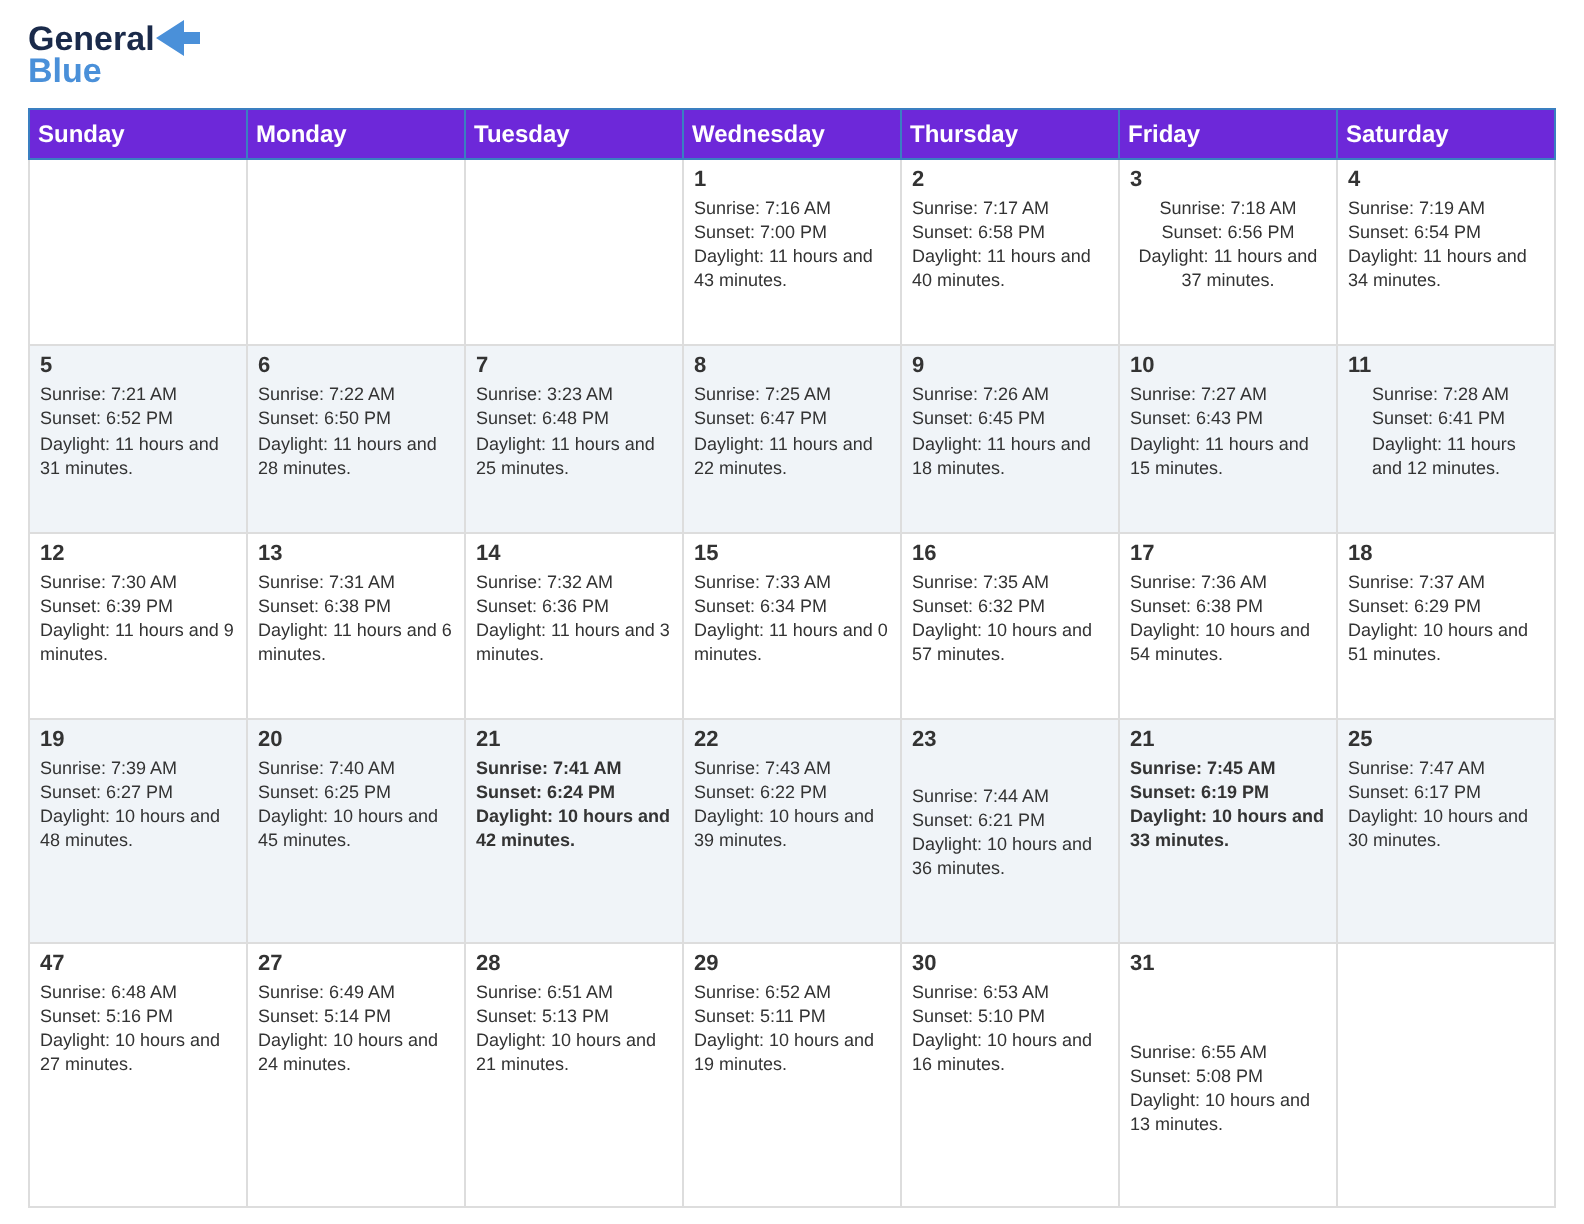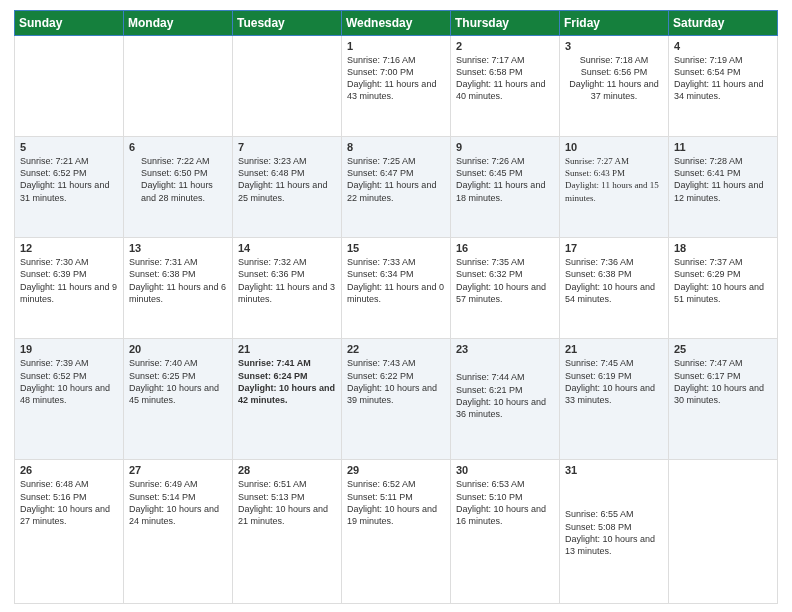--- a/index.html
+++ b/index.html
@@ -42,21 +42,21 @@
       color: #555;
     }
     .calendar {
       flex: 1;
       border: 1px solid #ccc;
       border-collapse: collapse;
       width: 100%;
       table-layout: fixed;
     }
     .calendar th {
-      background-color: #15803d;
+      background-color: #6d28d9;
       color: #fff;
       font-size: 12px;
       font-weight: bold;
       padding: 5px 4px;
       text-align: left;
       border: 1px solid #3a7fc1;
     }
     .calendar td {
       vertical-align: top;
       padding: 4px 5px;
@@ -80,20 +80,35 @@
       color: #333;
     }
     .empty-cell {
       background: #fff;
     }
   </style>
 </head>
 <body>
 
 <div class="container">
+  <div class="header">
+    <div class="logo">
+      <div style="display:flex;align-items:center;">
+        <span style="font-size:17px;font-weight:bold;color:#1a2a4a;">General</span>
+        <svg width="22" height="18" viewBox="0 0 22 18" style="margin-left:1px;margin-top:-2px;">
+          <polygon points="0,9 14,0 14,6 22,6 22,12 14,12 14,18" fill="#4a90d9"></polygon>
+        </svg>
+      </div>
+      <span style="font-size:17px;font-weight:bold;color:#4a90d9;margin-top:-4px;">Blue</span>
+    </div>
+    <div class="title-block">
+      <div class="month-title"></div>
+      <div class="location"></div>
+    </div>
+  </div>
 
   <table class="calendar">
     <thead>
       <tr>
       <th>Sunday</th>
           <th>Monday</th>
           <th>Tuesday</th>
           <th>Wednesday</th>
           <th>Thursday</th>
           <th>Friday</th>
@@ -132,21 +147,21 @@
         </tr>
         <tr>
           <td class="alt-row">
             <span class="day-num">5</span>
             <div class="cell-info" style="white-space: pre-line;">Sunrise: 7:21 AM
 Sunset: 6:52 PM
 Daylight: 11 hours and 31 minutes.</div>
           </td>
           <td class="alt-row">
             <span class="day-num">6</span>
-            <div class="cell-info" style="white-space: pre-line; margin-left: 12px;">Sunrise: 7:22 AM
+            <div class="cell-info" style="white-space: pre-line;">Sunrise: 7:22 AM
 Sunset: 6:50 PM
 Daylight: 11 hours and 28 minutes.</div>
           </td>
           <td class="alt-row">
             <span class="day-num">7</span>
             <div class="cell-info" style="white-space: pre-line;">Sunrise: 3:23 AM
 Sunset: 6:48 PM
 Daylight: 11 hours and 25 minutes.</div>
           </td>
           <td class="alt-row">
@@ -156,27 +171,27 @@
 Daylight: 11 hours and 22 minutes.</div>
           </td>
           <td class="alt-row">
             <span class="day-num">9</span>
             <div class="cell-info" style="white-space: pre-line;">Sunrise: 7:26 AM
 Sunset: 6:45 PM
 Daylight: 11 hours and 18 minutes.</div>
           </td>
           <td class="alt-row">
             <span class="day-num">10</span>
-            <div class="cell-info" style="white-space: pre-line; font-family: Liberation Serif, serif;">Sunrise: 7:27 AM
+            <div class="cell-info" style="white-space: pre-line;">Sunrise: 7:27 AM
 Sunset: 6:43 PM
 Daylight: 11 hours and 15 minutes.</div>
           </td>
           <td class="alt-row">
             <span class="day-num">11</span>
-            <div class="cell-info" style="white-space: pre-line;">Sunrise: 7:28 AM
+            <div class="cell-info" style="white-space: pre-line; margin-left: 12px;">Sunrise: 7:28 AM
 Sunset: 6:41 PM
 Daylight: 11 hours and 12 minutes.</div>
           </td>
         </tr>
         <tr>
           <td>
             <span class="day-num">12</span>
             <div class="cell-info" style="white-space: pre-line;">Sunrise: 7:30 AM
 Sunset: 6:39 PM
 Daylight: 11 hours and 9 minutes.</div>
@@ -215,21 +230,21 @@
             <span class="day-num">18</span>
             <div class="cell-info" style="white-space: pre-line;">Sunrise: 7:37 AM
 Sunset: 6:29 PM
 Daylight: 10 hours and 51 minutes.</div>
           </td>
         </tr>
         <tr>
           <td class="alt-row">
             <span class="day-num">19</span>
             <div class="cell-info" style="white-space: pre-line;">Sunrise: 7:39 AM
-Sunset: 6:52 PM
+Sunset: 6:27 PM
 Daylight: 10 hours and 48 minutes.</div>
           </td>
           <td class="alt-row">
             <span class="day-num">20</span>
             <div class="cell-info" style="white-space: pre-line;">Sunrise: 7:40 AM
 Sunset: 6:25 PM
 Daylight: 10 hours and 45 minutes.</div>
           </td>
           <td class="alt-row">
             <span class="day-num">21</span>
@@ -244,34 +259,34 @@
 Daylight: 10 hours and 39 minutes.</div>
           </td>
           <td class="alt-row">
             <span class="day-num">23</span>
             <div class="cell-info" style="white-space: pre-line; margin-top: 16px;">Sunrise: 7:44 AM
 Sunset: 6:21 PM
 Daylight: 10 hours and 36 minutes.</div>
           </td>
           <td class="alt-row">
             <span class="day-num">21</span>
-            <div class="cell-info" style="white-space: pre-line;">Sunrise: 7:45 AM
+            <div class="cell-info" style="white-space: pre-line; font-weight: bold;">Sunrise: 7:45 AM
 Sunset: 6:19 PM
 Daylight: 10 hours and 33 minutes.</div>
           </td>
           <td class="alt-row">
             <span class="day-num">25</span>
             <div class="cell-info" style="white-space: pre-line;">Sunrise: 7:47 AM
 Sunset: 6:17 PM
 Daylight: 10 hours and 30 minutes.</div>
           </td>
         </tr>
         <tr>
           <td>
-            <span class="day-num">26</span>
+            <span class="day-num">47</span>
             <div class="cell-info" style="white-space: pre-line;">Sunrise: 6:48 AM
 Sunset: 5:16 PM
 Daylight: 10 hours and 27 minutes.</div>
           </td>
           <td>
             <span class="day-num">27</span>
             <div class="cell-info" style="white-space: pre-line;">Sunrise: 6:49 AM
 Sunset: 5:14 PM
 Daylight: 10 hours and 24 minutes.</div>
           </td>

